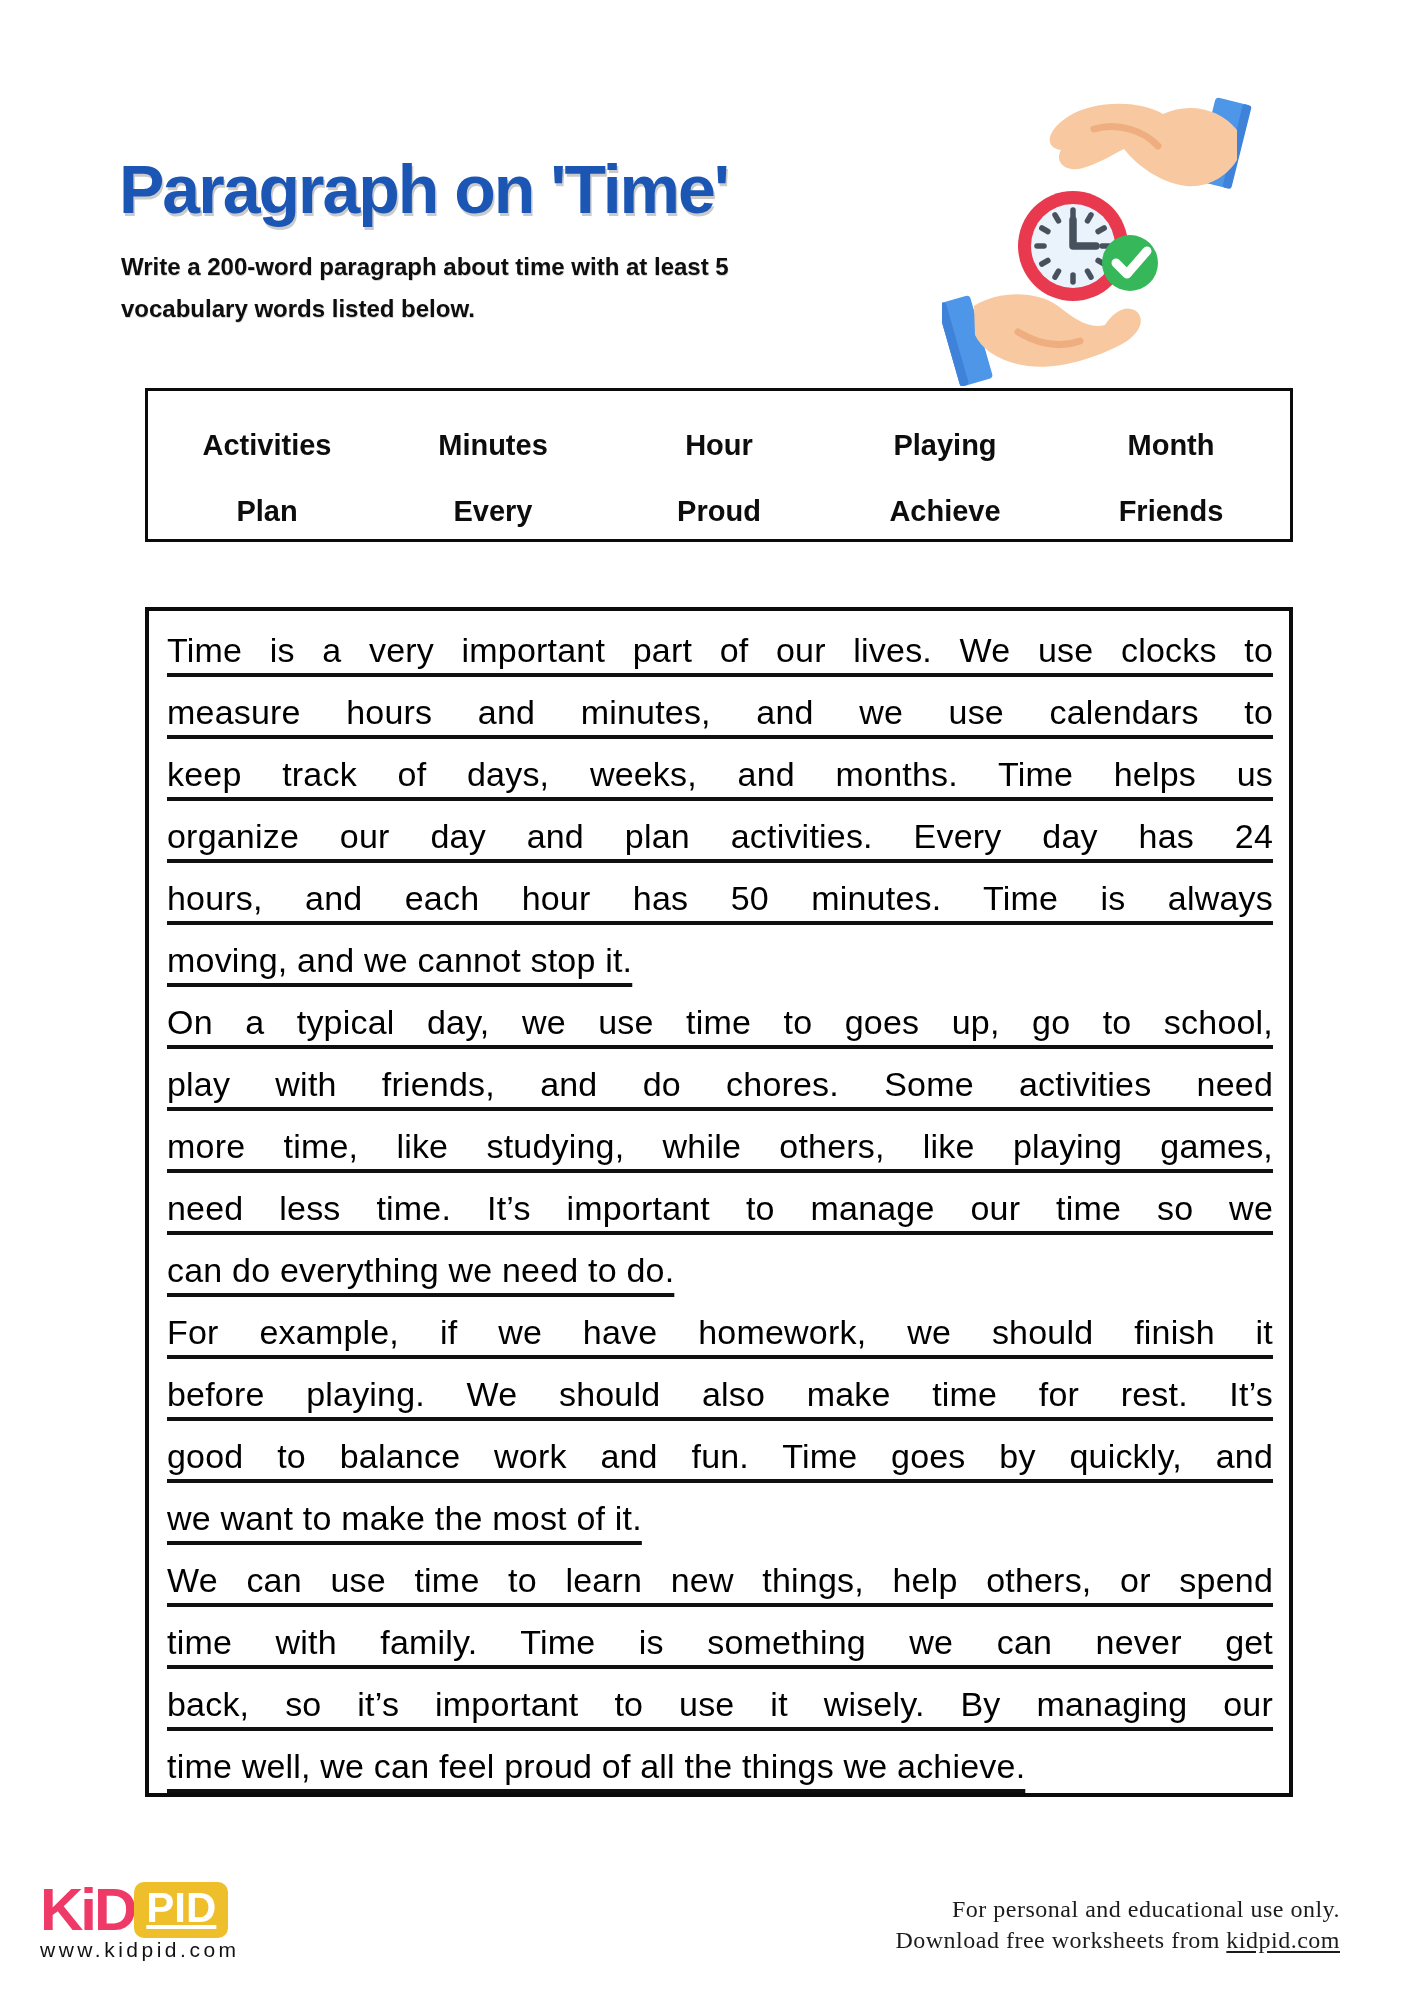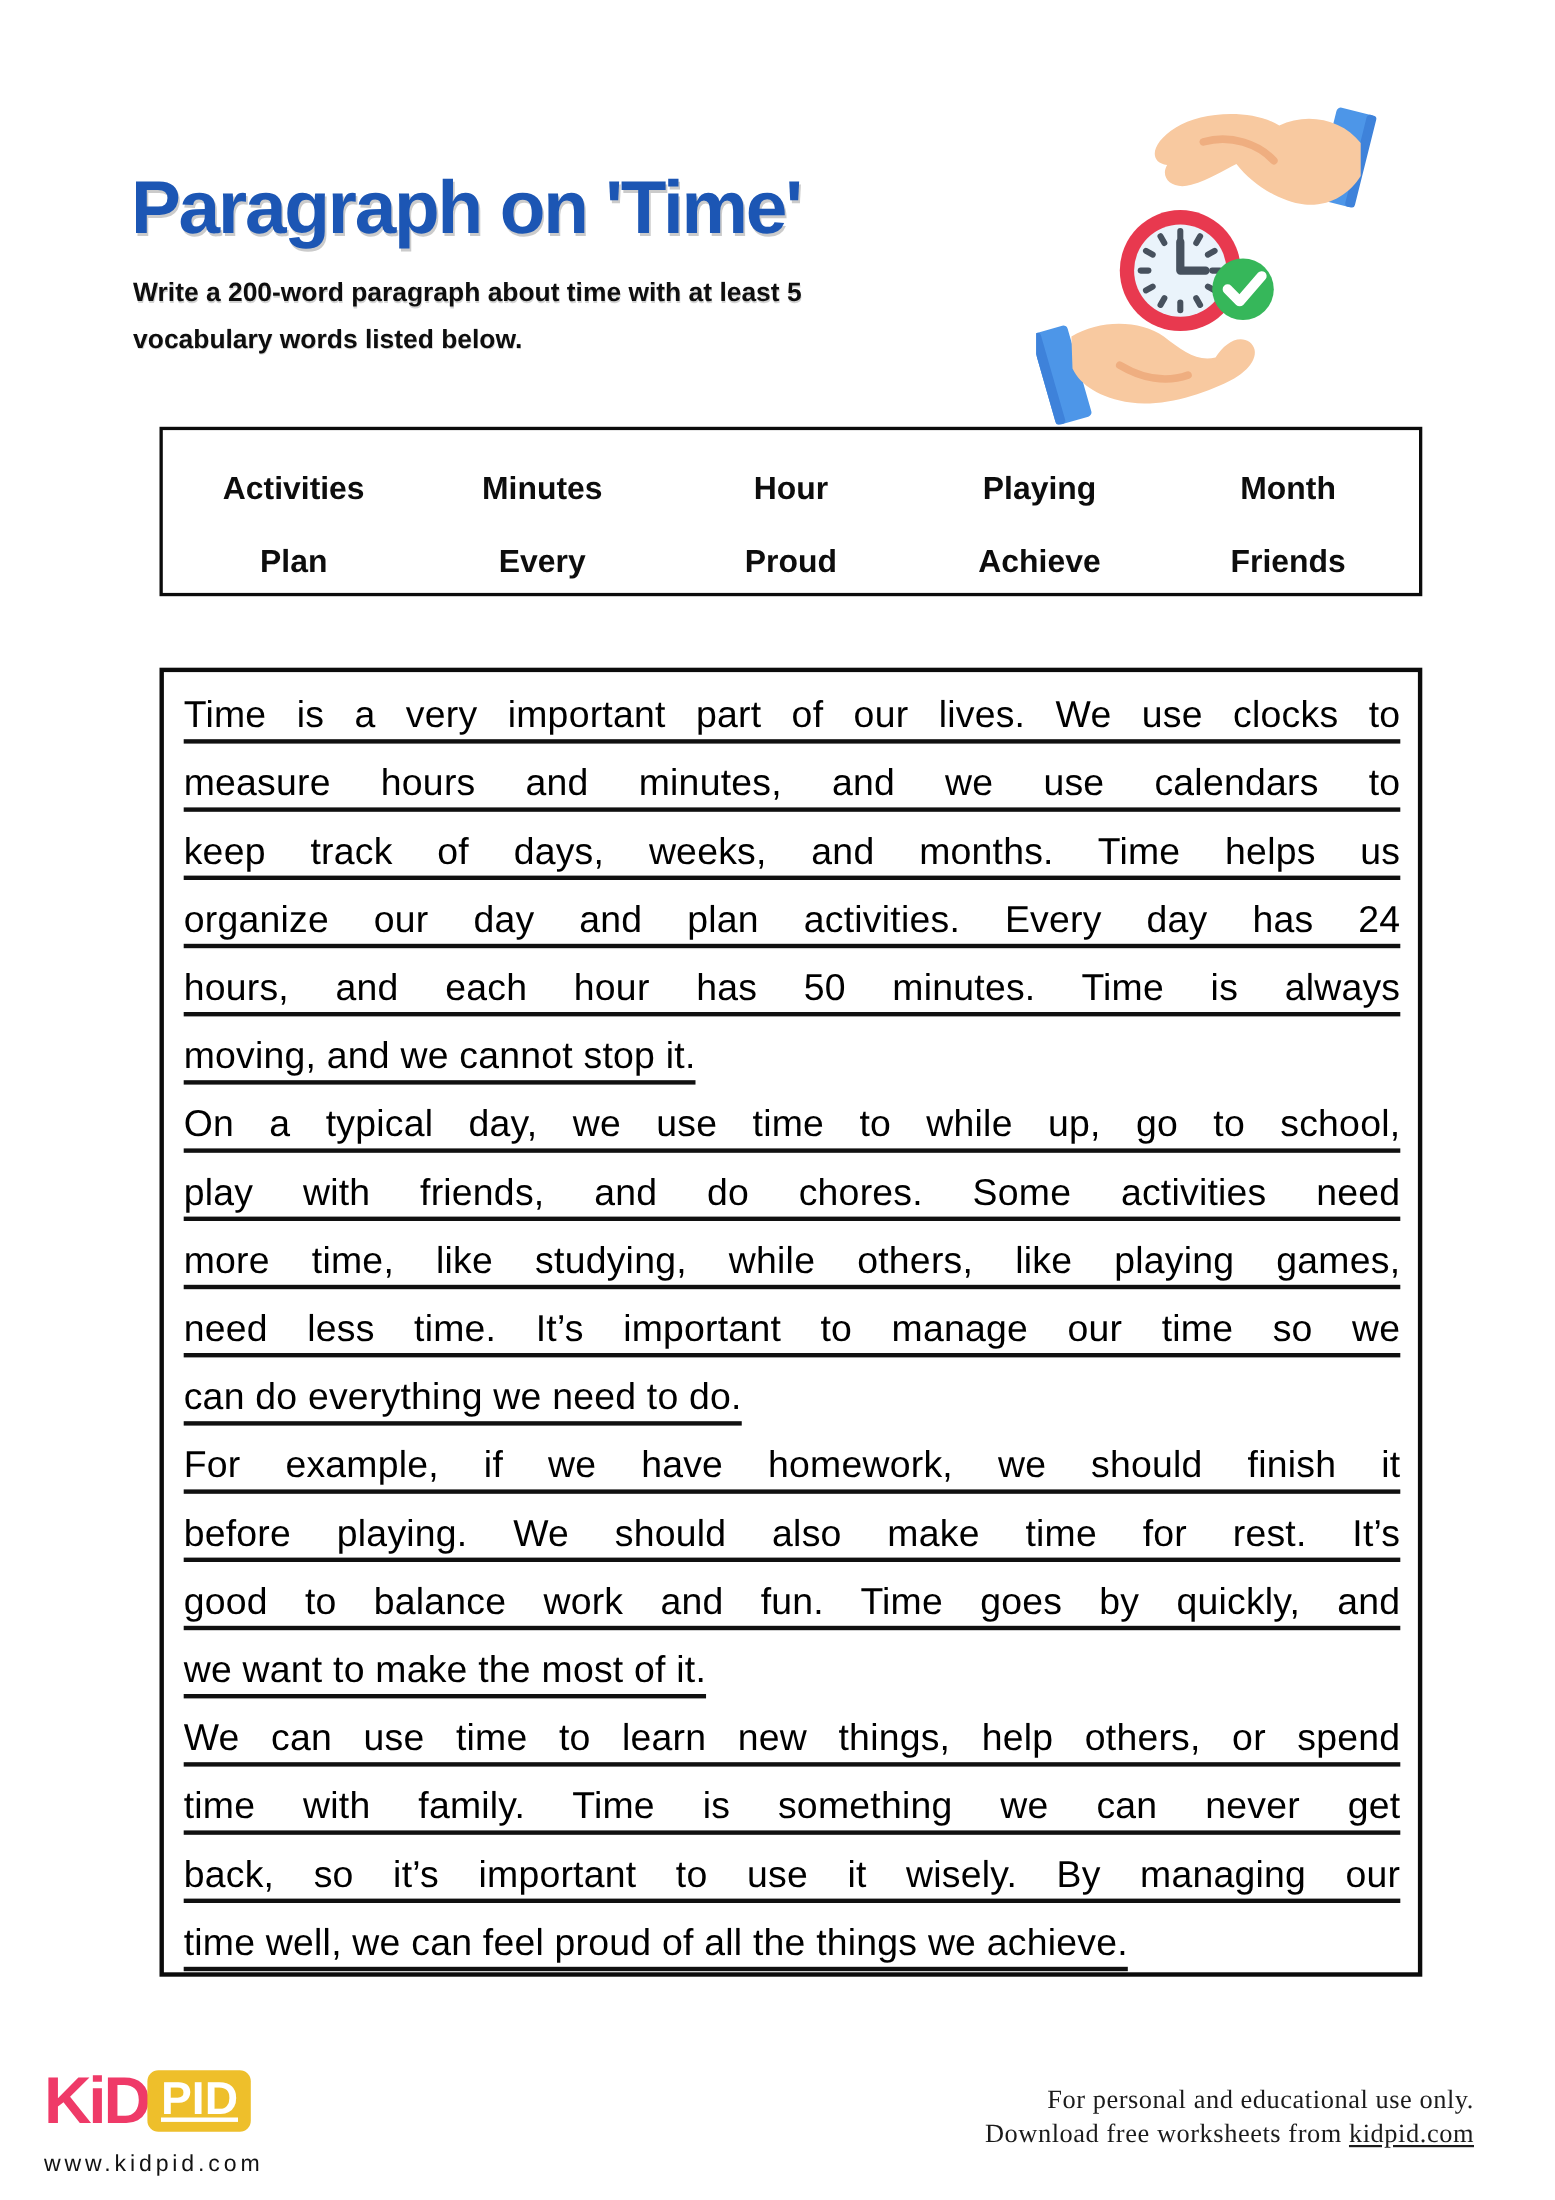--- a/index.html
+++ b/index.html
@@ -54,21 +54,21 @@
   .logo { position:absolute; left:40px; top:1882px; }
   .logo-row { display:flex; align-items:center; gap:0; }
   .logo-kid {
     color:var(--logo-pink,#EF3A68); font-weight:bold; font-size:60px;
     letter-spacing:-3px; line-height:56px;
   }
   .logo-pid {
     background:var(--logo-yellow,#EEBF2B); color:#ffffff; font-weight:bold;
     font-size:42px; border-radius:10px; padding:4px 12px 8px; line-height:44px;text-decoration:underline;
   }
-  .logo-url { font-size:21px; letter-spacing:3.5px; color:#121212; margin-top:18px; }
+  .logo-url { font-size:21px; letter-spacing:3.5px; color:#121212; margin-top:0; }
 
   .footer-note {
     position:absolute; right:74px; top:1894px; text-align:right;
     font-family:"Liberation Serif", serif; font-size:24px; line-height:31px;
     color:#1b1b1b; letter-spacing:0.5px;
   }
   .kidpid-link { color:#1b1b1b; text-decoration:underline; text-underline-offset:3px; cursor:pointer; }
 </style>
 </head>
 <body>
@@ -136,21 +136,21 @@
   <div class="essay-box">
       <div>
         <div class="essay-line jl">Time is a very important part of our lives. We use clocks to</div>
         <div class="essay-line jl">measure hours and minutes, and we use calendars to</div>
         <div class="essay-line jl">keep track of days, weeks, and months. Time helps us</div>
         <div class="essay-line jl">organize our day and plan activities. Every day has 24</div>
         <div class="essay-line jl">hours, and each hour has 50 minutes. Time is always</div>
         <div class="essay-line">moving, and we cannot stop it.</div>
       </div>
       <div>
-        <div class="essay-line jl">On a typical day, we use time to while up, go to school,</div>
+        <div class="essay-line jl">On a typical day, we use time to goes up, go to school,</div>
         <div class="essay-line jl">play with friends, and do chores. Some activities need</div>
         <div class="essay-line jl">more time, like studying, while others, like playing games,</div>
         <div class="essay-line jl">need less time. It’s important to manage our time so we</div>
         <div class="essay-line">can do everything we need to do.</div>
       </div>
       <div>
         <div class="essay-line jl">For example, if we have homework, we should finish it</div>
         <div class="essay-line jl">before playing. We should also make time for rest. It’s</div>
         <div class="essay-line jl">good to balance work and fun. Time goes by quickly, and</div>
         <div class="essay-line">we want to make the most of it.</div>

